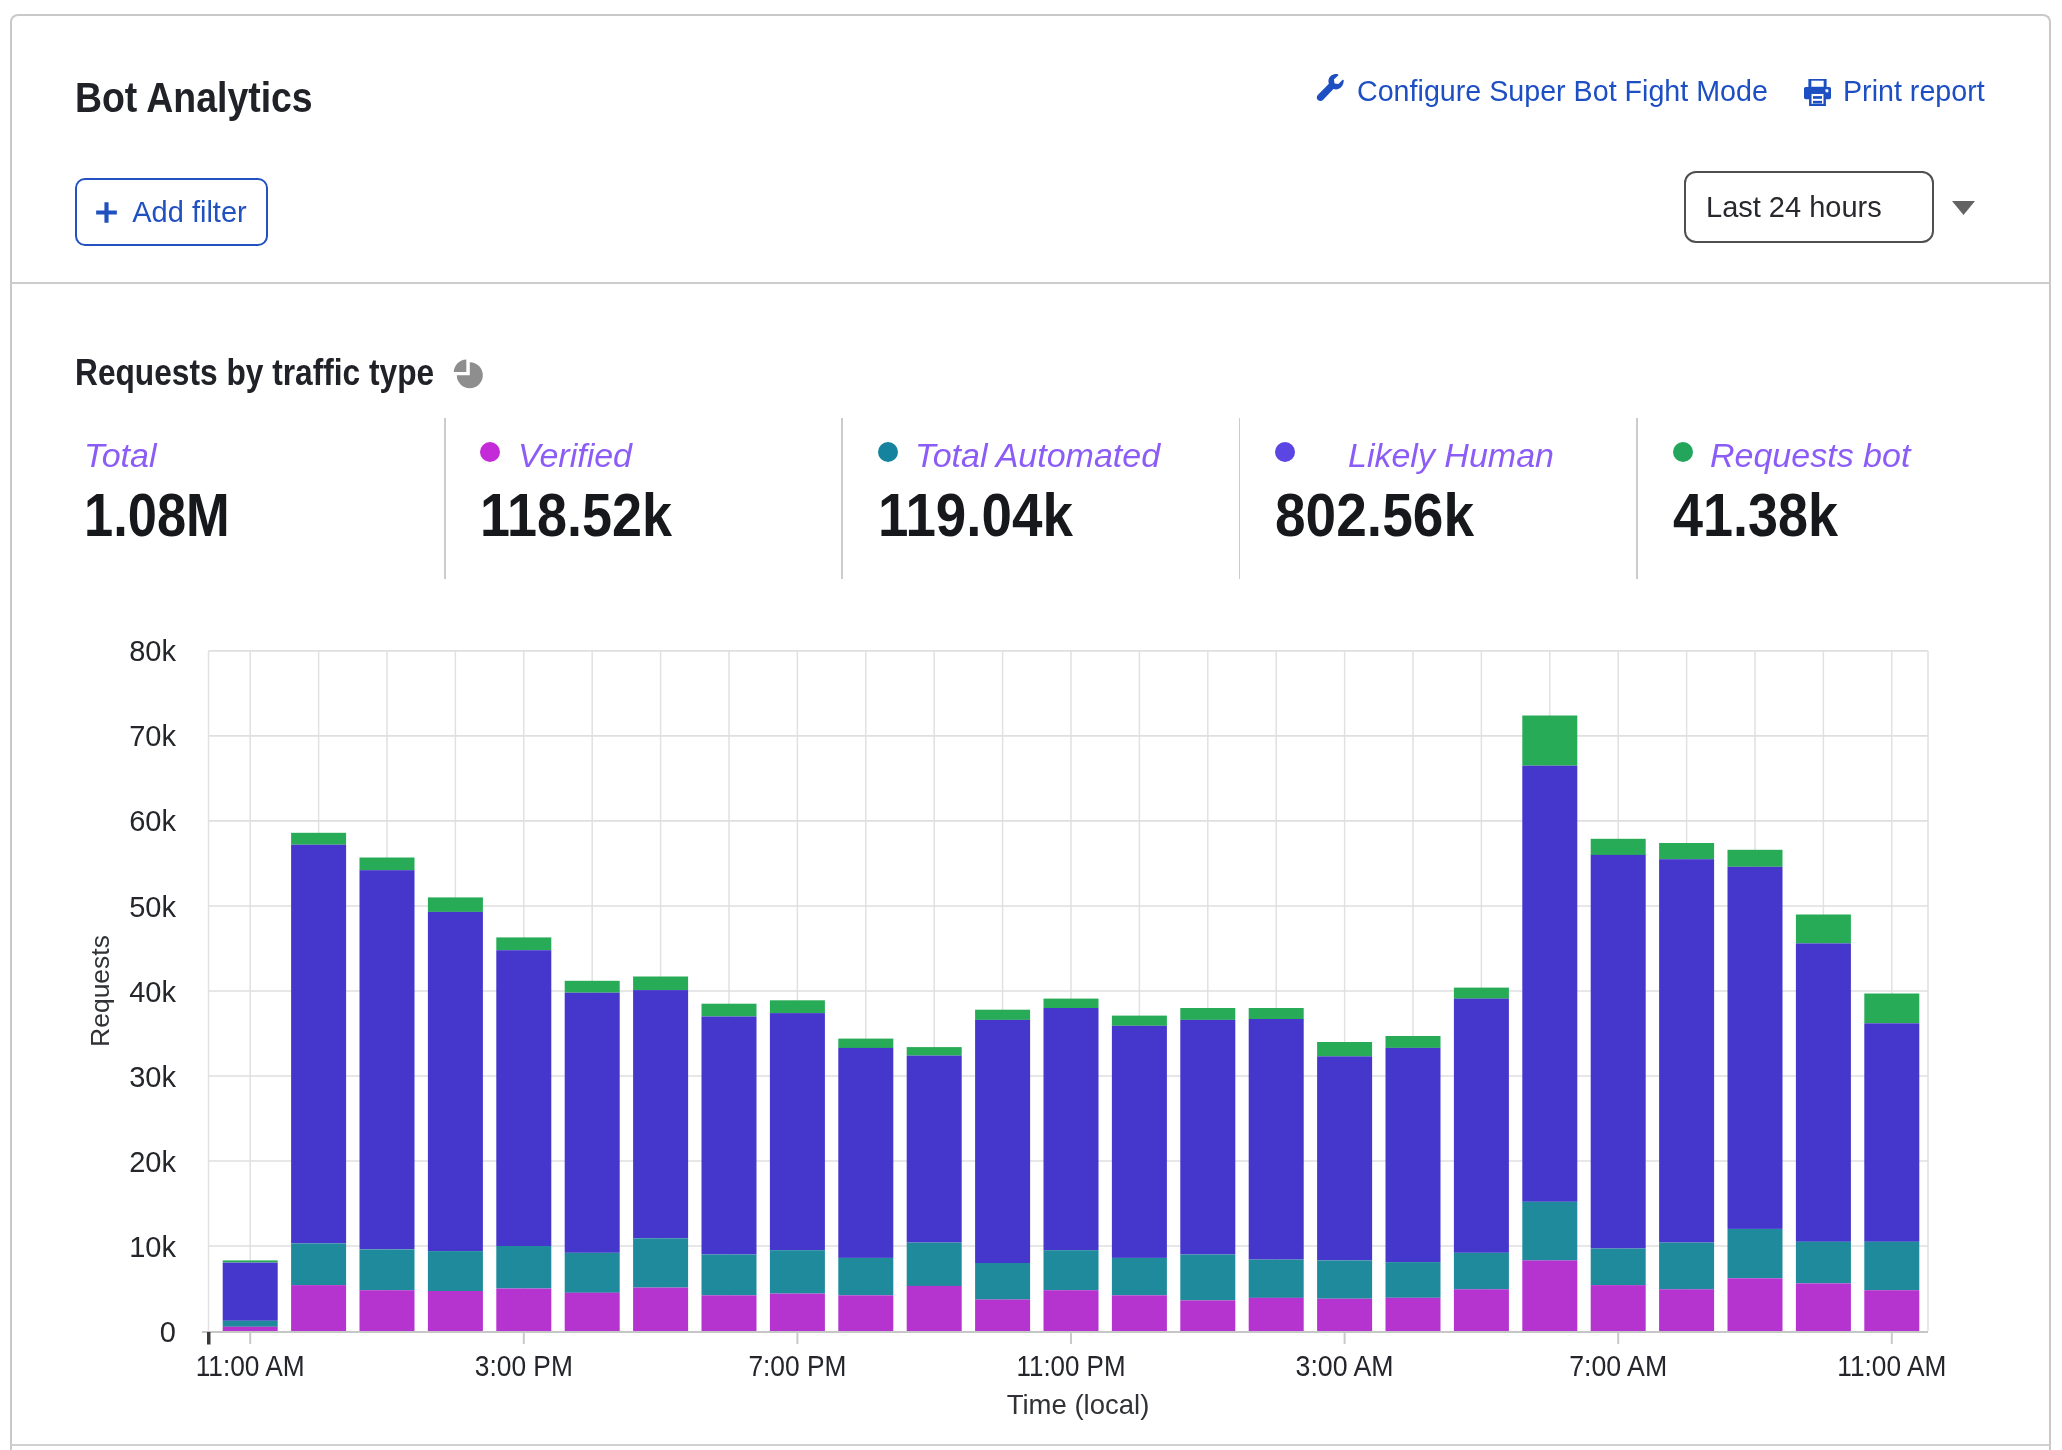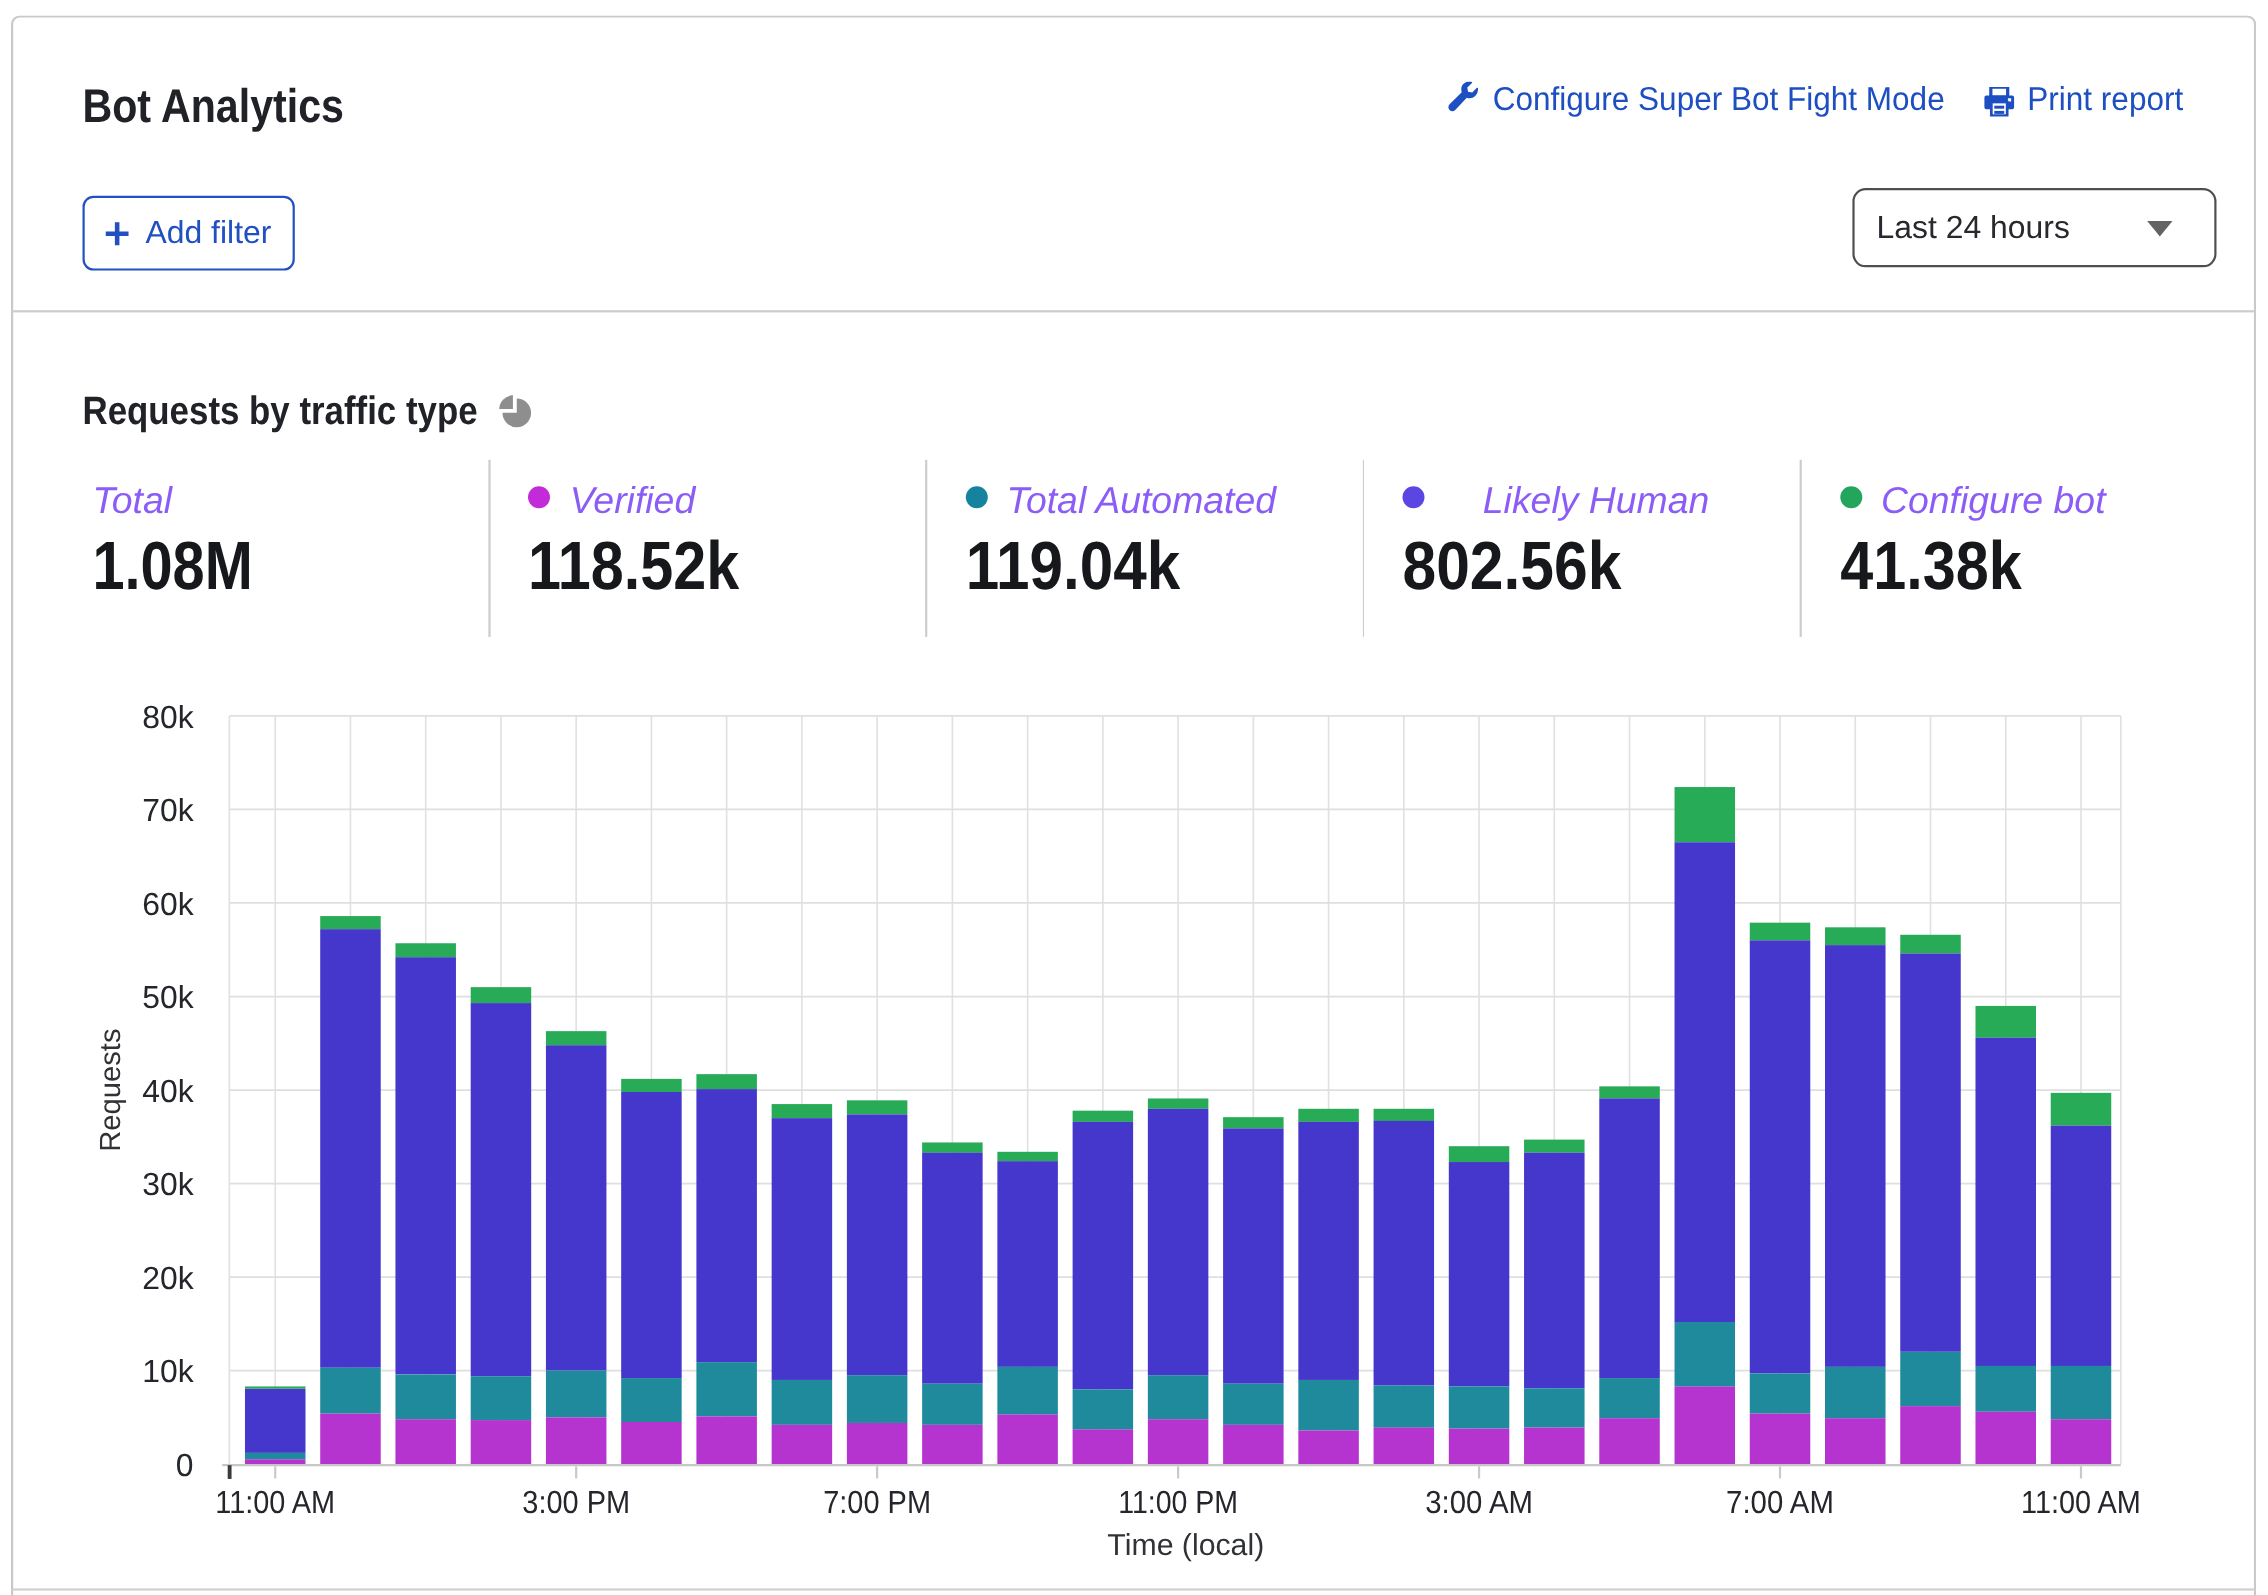--- a/index.html
+++ b/index.html
@@ -3,21 +3,21 @@
 <meta charset="utf-8">
 <style>
 * { margin:0; padding:0; box-sizing:border-box; }
 html,body { width:2062px; height:1450px; background:#fff; font-family:"Liberation Sans", sans-serif; position:relative; overflow:hidden; }
 .abs { position:absolute; }
 .card { position:absolute; left:10px; top:14px; width:2041px; height:1436px; border:2px solid #c9c9c9; border-bottom:none; border-radius:8px 8px 0 0; background:#fff; }
 .title { position:absolute; left:75px; top:73px; font-size:43px; font-weight:bold; color:#202228; transform:scaleX(0.87); transform-origin:left; white-space:nowrap; }
 .linkrow { position:absolute; top:74px; left:1315px; font-size:30px; color:#1d4fc3; white-space:nowrap; }
 .ltext { display:inline-block; transform:scaleX(0.955); transform-origin:left; }
 .btn { position:absolute; left:74.5px; top:178px; width:193px; height:68px; border:2.5px solid #2351c1; border-radius:10px; display:flex; align-items:center; justify-content:center; color:#2151c0; font-size:29px; }
-.dd { position:absolute; left:1684px; top:171px; width:331px; height:72px; border:2.5px solid #4f4f4f; border-radius:12px; display:flex; align-items:center; color:#28292e; font-size:29px; }
+.dd { position:absolute; left:1684px; top:171px; width:250px; height:72px; border:2.5px solid #4f4f4f; border-radius:12px; display:flex; align-items:center; color:#28292e; font-size:29px; }
 .divider { position:absolute; left:11px; width:2039px; height:2px; background:#cccccc; }
 .h2 { position:absolute; left:75px; top:352px; font-size:36px; font-weight:bold; color:#202228; transform:scaleX(0.88); transform-origin:left; white-space:nowrap; }
 .dot { position:absolute; top:442px; width:20px; height:20px; border-radius:50%; }
 .slabel { position:absolute; top:436px; font-size:34px; color:#8b5cf6; white-space:nowrap;font-style:italic; }
 .sval { position:absolute; top:479px; font-size:62px; font-weight:bold; color:#17181c; transform-origin:left; white-space:nowrap; }
 .vdiv { position:absolute; top:418px; height:161px; width:1.5px; background:#cccccc; }
 svg text { font-family:"Liberation Sans", sans-serif; }
 </style>
 </head>
 <body>
@@ -59,21 +59,21 @@
 <div class="dot" style="left:480px;background:#c32bd9"></div>
 <div class="slabel" style="left:518px">Verified</div>
 <div class="sval" style="left:480px;transform:scaleX(0.87)">118.52k</div>
 <div class="dot" style="left:878px;background:#15839e"></div>
 <div class="slabel" style="left:915px">Total Automated</div>
 <div class="sval" style="left:878px;transform:scaleX(0.883)">119.04k</div>
 <div class="dot" style="left:1275px;background:#5b46e4"></div>
 <div class="slabel" style="left:1348px">Likely Human</div>
 <div class="sval" style="left:1275px;transform:scaleX(0.888)">802.56k</div>
 <div class="dot" style="left:1673px;background:#23a55b"></div>
-<div class="slabel" style="left:1710px">Configure bot</div>
+<div class="slabel" style="left:1710px">Requests bot</div>
 <div class="sval" style="left:1673px;transform:scaleX(0.87)">41.38k</div>
 <div class="vdiv" style="left:444.0px"></div>
 <div class="vdiv" style="left:841.4px"></div>
 <div class="vdiv" style="left:1238.8px"></div>
 <div class="vdiv" style="left:1636.2px"></div>
 
 <svg class="abs" style="left:0;top:0" width="2062" height="1450" viewBox="0 0 2062 1450">
 <line x1="208.5" y1="650.9" x2="208.5" y2="1331.0" stroke="#e1e1e1" stroke-width="1.5"></line>
 <line x1="250.2" y1="650.9" x2="250.2" y2="1331.0" stroke="#e1e1e1" stroke-width="1.5"></line>
 <line x1="318.6" y1="650.9" x2="318.6" y2="1331.0" stroke="#e1e1e1" stroke-width="1.5"></line>

